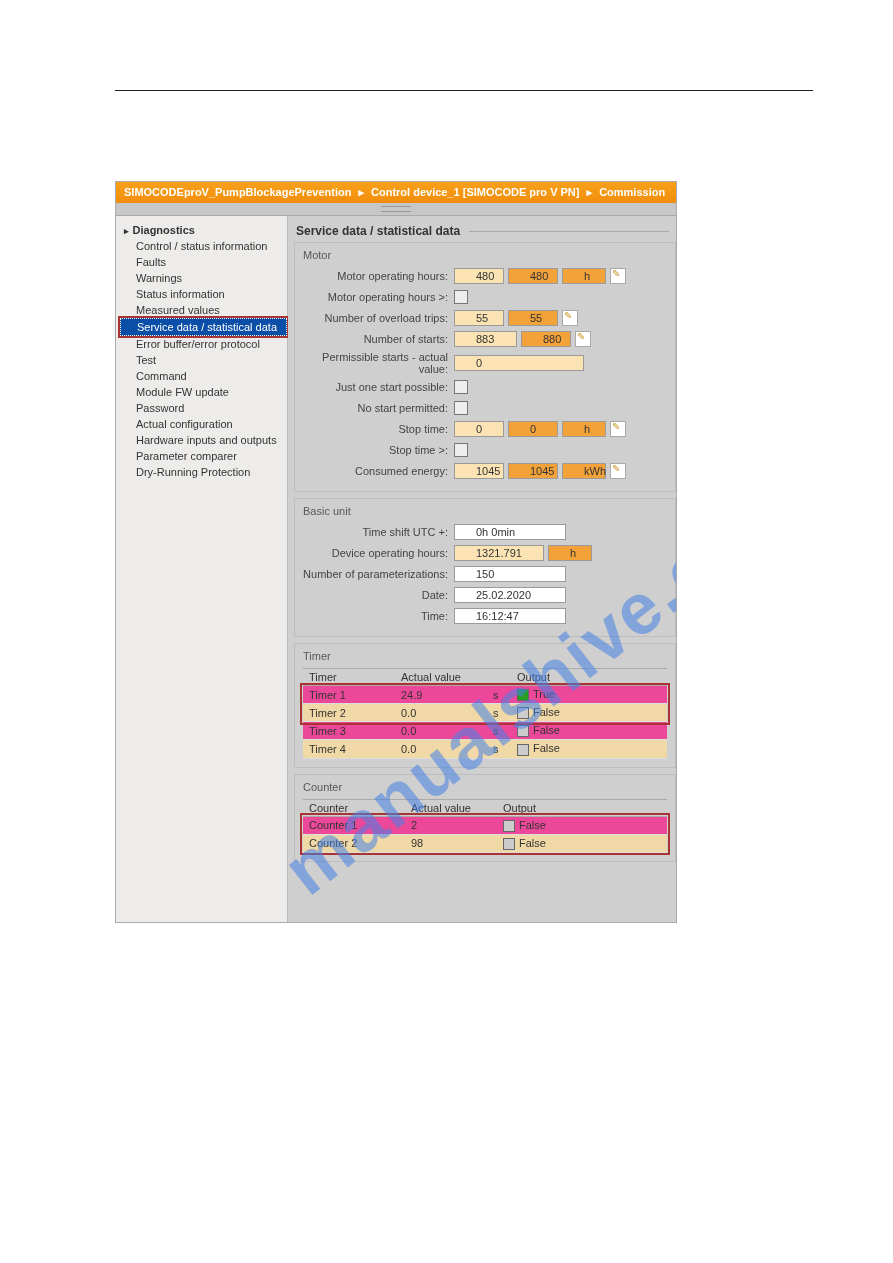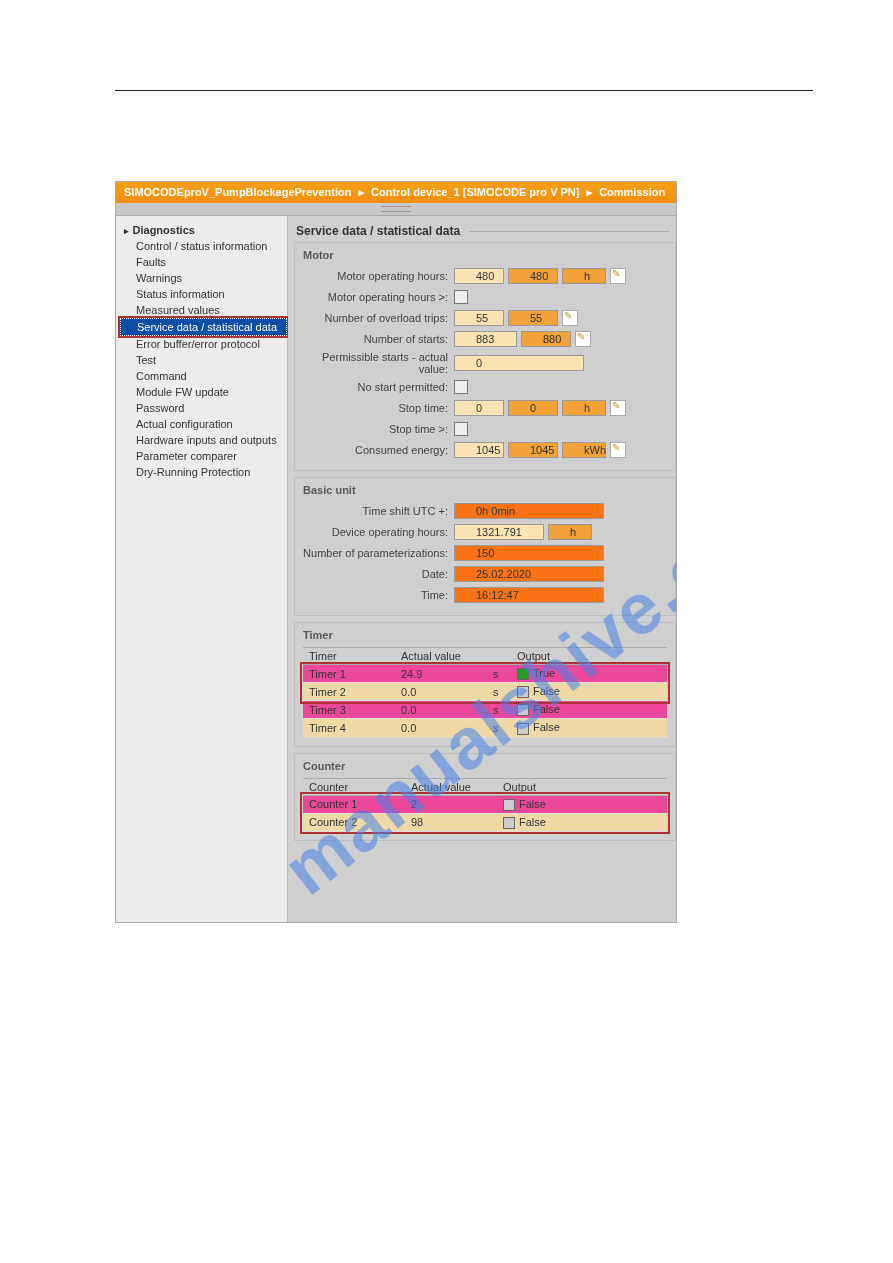--- a/index.html
+++ b/index.html
@@ -14,28 +14,28 @@
   .nav{width:172px;background:#edecea;border-right:1px solid #bcbcbc;padding:6px 0 6px 4px;box-sizing:border-box}
   .nav-head{font-weight:bold;padding:2px 4px}
   .nav-head::before{content:"\25B8";margin-right:4px;font-size:9px}
   .nav-item{padding:2px 4px 2px 16px;cursor:pointer;white-space:nowrap}
   .nav-item.selected{background:#0a4ea8;color:#fff;border:1px dotted #fff}
   .nav-item.redbox{outline:2px solid #a33;outline-offset:0}
   .content{flex:1;background:#cfcfcf;padding:6px 0 0 6px;box-sizing:border-box;overflow:hidden}
   .title{font-weight:bold;font-size:12px;padding:2px 0 4px 2px;color:#333}
   .title-line{display:inline-block;vertical-align:middle;border-bottom:1px solid #aaa;width:200px;margin-left:6px}
   .group{background:#cfcfcf;border:1px solid #bdbdbd;margin-bottom:6px;padding:6px 8px 8px 8px}
-  .group-title{font-weight:bold;margin-bottom:6px;color:#585858}
+  .group-title{font-weight:normal;margin-bottom:6px;color:#585858}
   .row{display:flex;align-items:center;margin:3px 0;min-height:18px}
   .lbl{width:145px;text-align:right;padding-right:6px;color:#444}
   .fields{display:flex;align-items:center;gap:4px}
   .fld{height:16px;border:1px solid #9a9a9a;background:#fbe3b3;padding:0 21px;min-width:42px;box-sizing:border-box;font-size:11px;line-height:14px}
   .fld.orange{background:#f3a23a}
   .fld.u{width:18px;text-align:center;background:#f3a23a}
-  .fld.long{width:150px;background:#f97316}
+  .fld.long{width:112px;background:#ffffff}
   .chk{display:inline-block;width:12px;height:12px;border:1px solid #777;background:#eee}
   .edit-icon{display:inline-block;width:14px;height:14px;border:1px solid #aaa;background:#fff;position:relative}
   .edit-icon::after{content:"\270E";font-size:10px;color:#c79a2c;position:absolute;left:1px;top:-1px}
   .table{width:100%;border-collapse:collapse;font-size:11px}
   .table th{text-align:left;font-weight:normal;background:#cfcfcf;padding:2px 6px;border-bottom:1px solid #aaa;border-top:1px solid #aaa}
   .table td{padding:2px 6px;border-bottom:1px solid #ddd}
   .table tr.even td{background:#ec4899}
   .table tr.odd td{background:#f0d9a6}
   .led{display:inline-block;width:10px;height:10px;border:1px solid #666;background:#ccc;vertical-align:middle;margin-right:4px}
   .led.on{background:#25a025}
@@ -128,20 +128,26 @@
             </div>
             </div>
 
           <div class="row">
               <div class="lbl" style="line-height:1.1">Permissible starts - actual value:</div>
             <div class="fields">
                 <div class="fld" style="width:130px">0</div>
               </div>
             </div>
 
+          <div class="row">
+              <div class="lbl">Just one start possible:</div>
+            <div class="fields">
+                <span class="chk"></span>
+              </div>
+            </div>
 
           <div class="row">
               <div class="lbl">No start permitted:</div>
             <div class="fields">
                 <span class="chk"></span>
               </div>
             </div>
 
           <div class="row">
               <div class="lbl">Stop time:</div>

